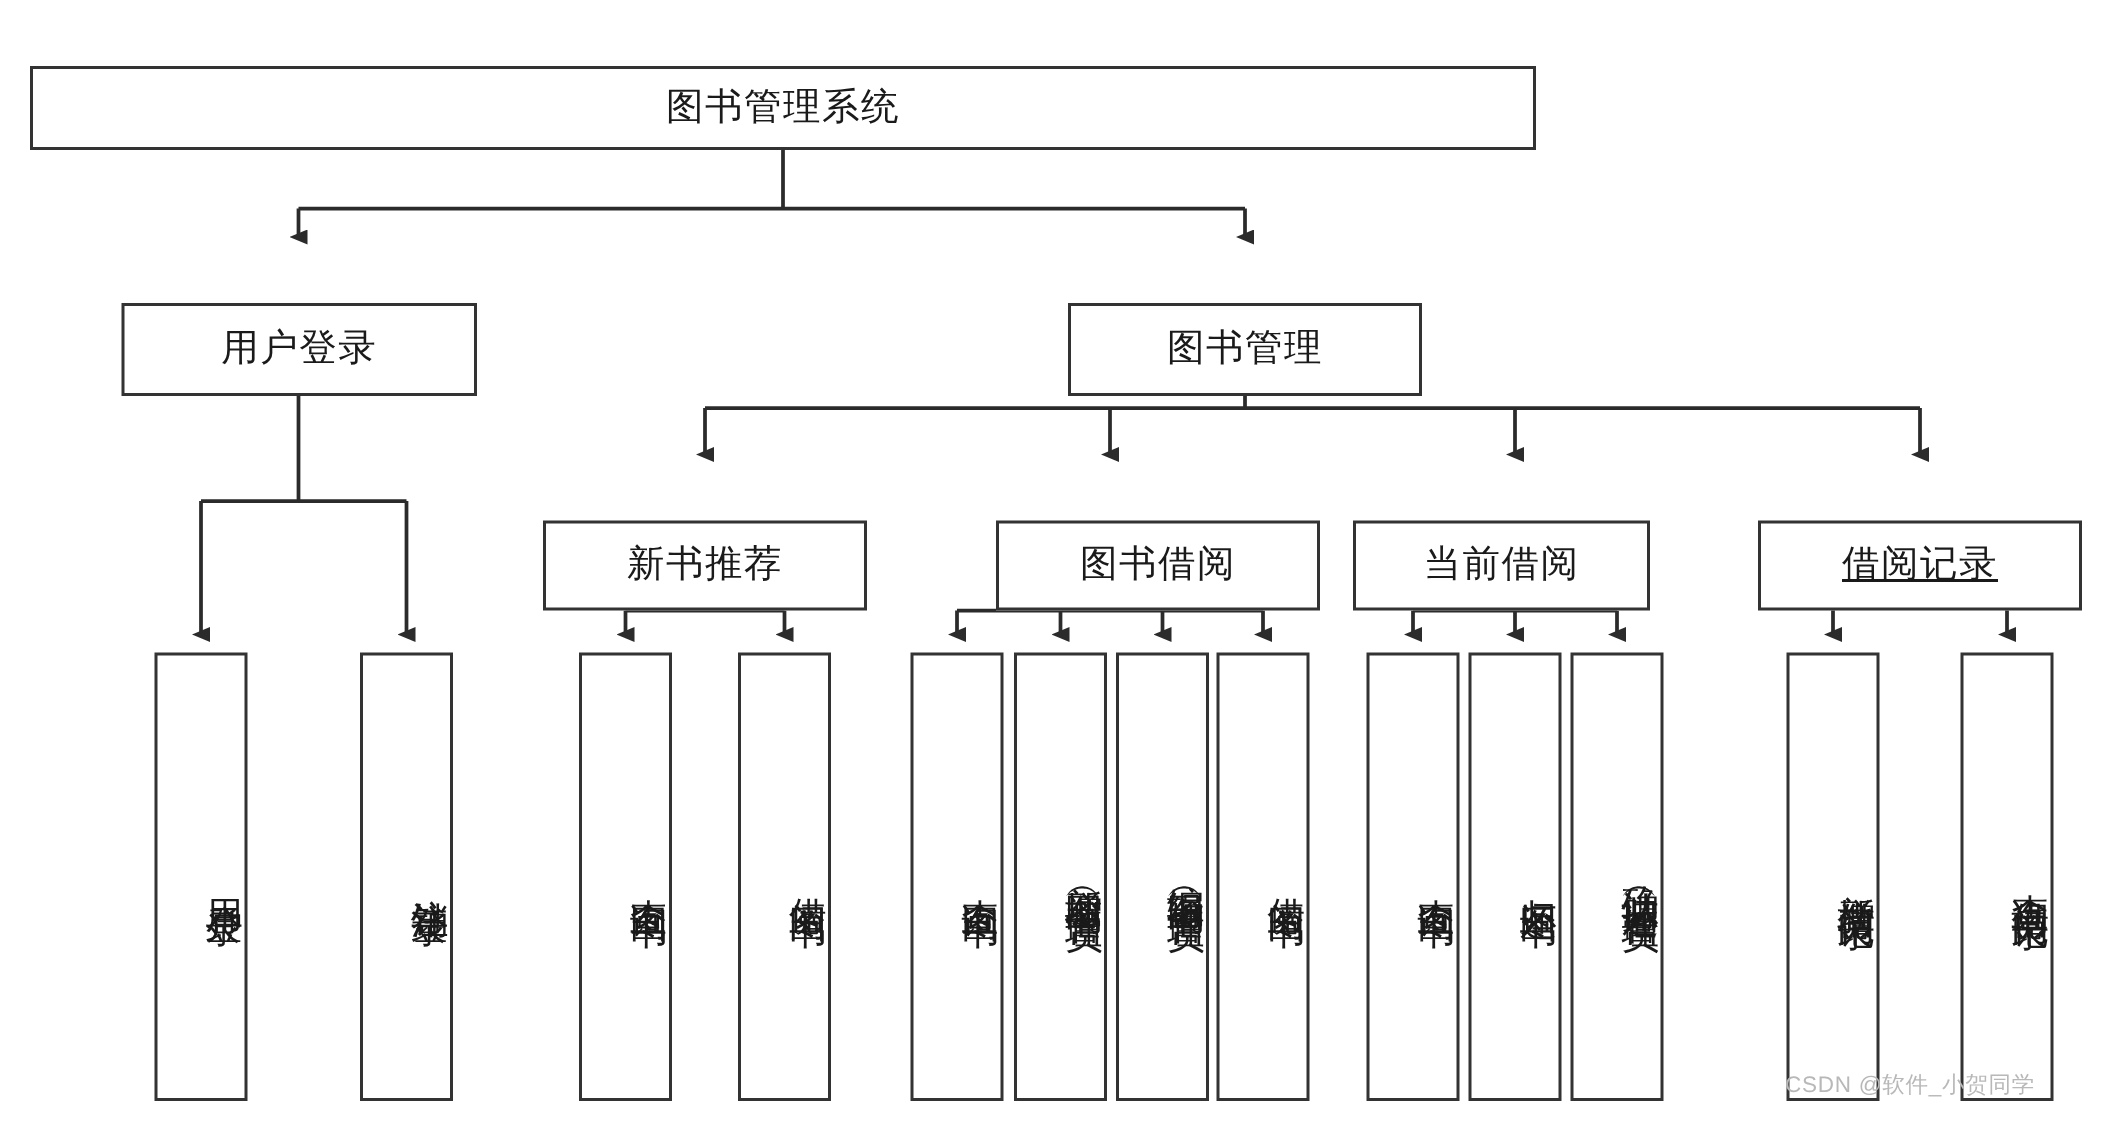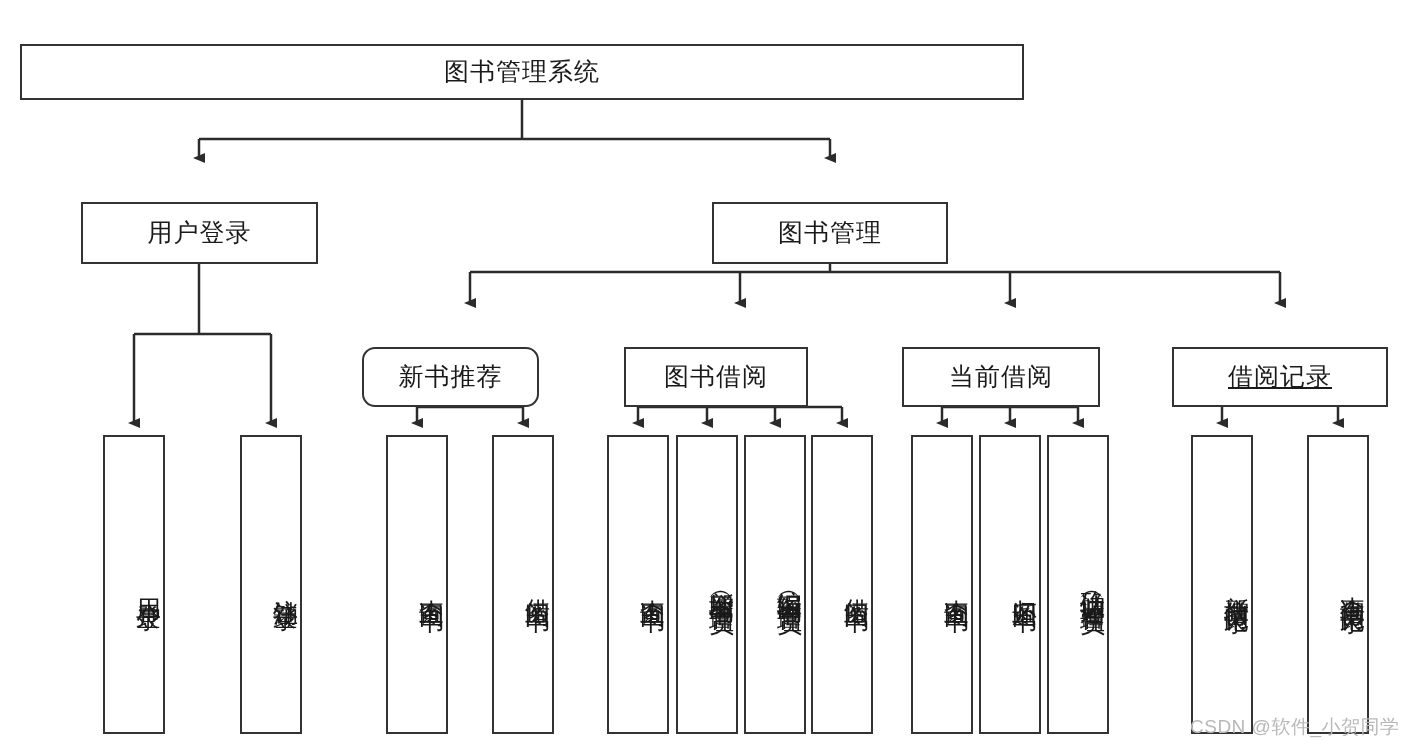--- a/index.html
+++ b/index.html
@@ -53,21 +53,21 @@
     align-items: flex-start;
     justify-content: center;
   }
   .node.vert .vtext {
     writing-mode: vertical-rl;
     text-orientation: upright;
     display: block;
   }
   .watermark {
     position: absolute;
-    font-size: 19px;
+    font-size: 15px;
     color: #b8b8b8;
     white-space: nowrap;
     letter-spacing: 0.5px;
   }
 </style>
 </head>
 <body>
 
 <div id="canvas">
 
@@ -125,24 +125,24 @@
     <span>图书管理系统</span>
   </div>
 
   <div class="node horiz" style="left:81px; top:170px; width:237px; height:62px;">
     <span>用户登录</span>
   </div>
   <div class="node horiz" style="left:712px; top:170px; width:236px; height:62px;">
     <span>图书管理</span>
   </div>
 
-  <div class="node horiz" style="left:362px; top:315px; width:177px; height:60px;border-radius:13px;">
+  <div class="node horiz" style="left:362px; top:315px; width:216px; height:60px;">
     <span>新书推荐</span>
   </div>
-  <div class="node horiz" style="left:624px; top:315px; width:184px; height:60px;">
+  <div class="node horiz" style="left:664px; top:315px; width:216px; height:60px;">
     <span>图书借阅</span>
   </div>
   <div class="node horiz" style="left:902px; top:315px; width:198px; height:60px;">
     <span>当前借阅</span>
   </div>
   <div class="node horiz" style="left:1172px; top:315px; width:216px; height:60px;text-decoration:underline;">
     <span>借阅记录</span>
   </div>
 
   <div class="node vert" style="left:103px; top:435px; width:62px; height:299px;">

